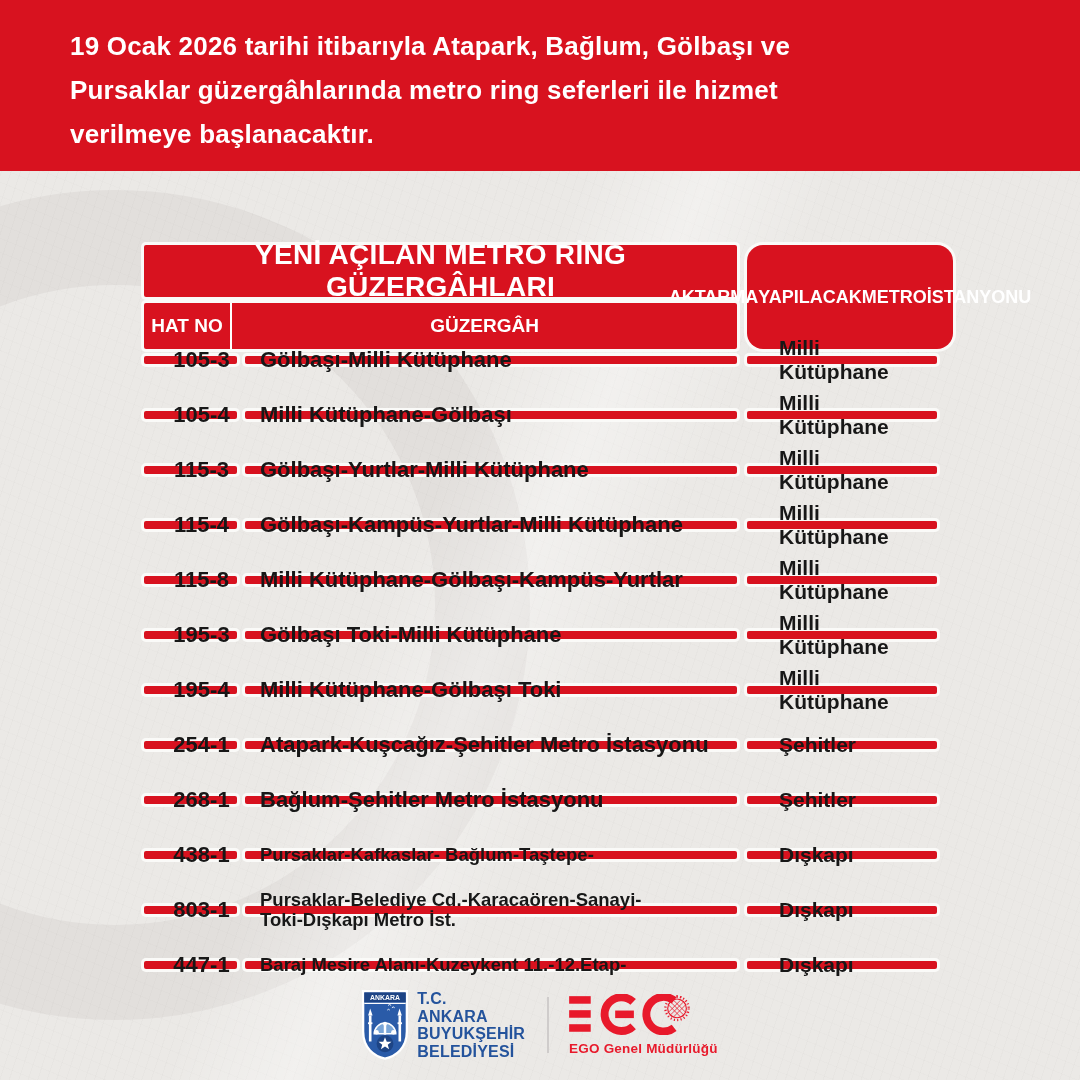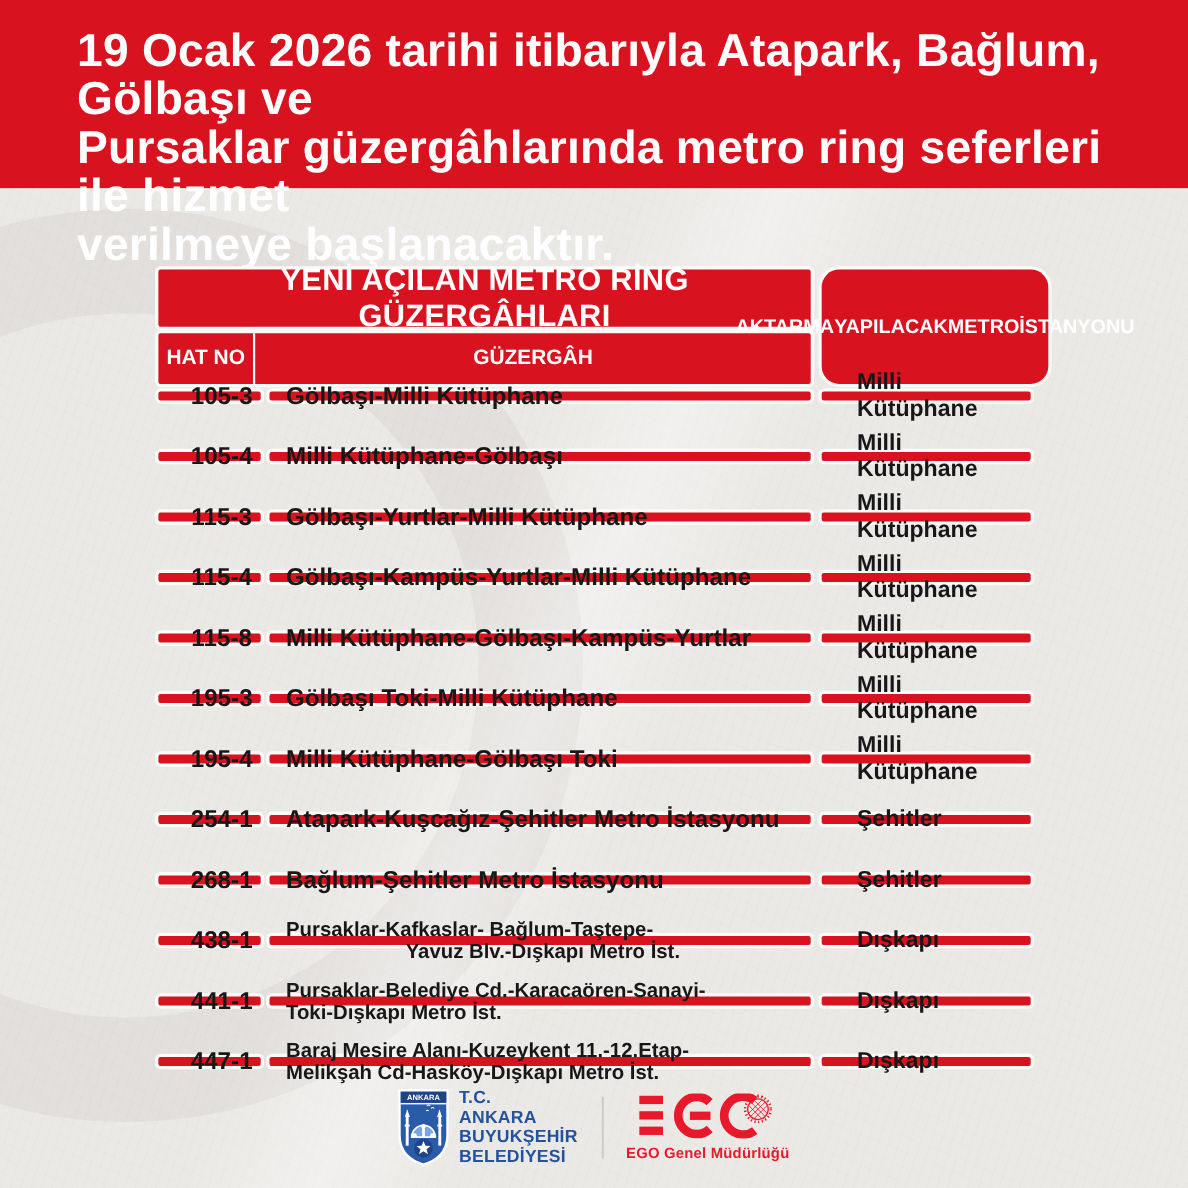--- a/index.html
+++ b/index.html
@@ -13,21 +13,21 @@
   .canvas::before{content:"";position:absolute;left:-300px;top:190px;width:640px;height:640px;
     border-radius:50%;border:95px solid rgba(110,105,98,0.07);pointer-events:none;}
   .canvas::after{content:"";position:absolute;inset:0;pointer-events:none;
     background:
       linear-gradient(115deg,transparent 42%,rgba(255,255,255,0.35) 50%,transparent 58%),
       repeating-linear-gradient(108deg,rgba(90,85,80,0.022) 0 1px,transparent 1px 9px),
       repeating-linear-gradient(22deg,rgba(90,85,80,0.016) 0 1px,transparent 1px 13px);}
   
   .banner{position:absolute;left:0;top:0;width:1080px;height:171px;background:var(--red);
     color:#fff;font-weight:bold;z-index:2;}
-  .banner-inner{padding:24px 48px 0 70px;font-size:42px;line-height:44px;letter-spacing:.2px;}
+  .banner-inner{padding:24px 48px 0 70px;font-size:26px;line-height:44px;letter-spacing:.2px;}
   
   .tbl{position:absolute;left:144px;top:201px;width:793px;z-index:2;font-weight:bold;}
   .cellbase{box-sizing:border-box;border-radius:2px;box-shadow:0 0 0 3px var(--cell-ring);margin-top:44px;}
   .redcell{background:var(--red);color:#fff;display:flex;align-items:center;justify-content:center;text-align:center;}
   .title-cell{position:absolute;left:0;top:0;width:593px;height:52px;font-size:28px;letter-spacing:.3px;}
   .aktarma-cell{position:absolute;left:603px;top:0;width:206px;height:104px;
     flex-direction:row;font-size:18px;line-height:21px;border-radius:16px;}
   .subhead{position:absolute;left:0;top:58px;width:593px;height:46px;background:var(--red);
     display:flex;align-items:center;}
   .subhead .hatno-h{width:86px;display:flex;align-items:center;justify-content:center;
@@ -42,21 +42,21 @@
   .route.two{font-size:18.5px;line-height:20px;padding-right:6px;}
   .rl.ctr{text-align:center;}
   .station{width:190px;flex:none;margin-left:10px;display:flex;align-items:center;
     padding-left:28px;font-size:21px;}
   
   .footer{position:absolute;left:0;top:984px;width:1080px;height:82px;display:flex;
     align-items:center;justify-content:center;z-index:2;}
   .ankara{display:flex;align-items:center;gap:9px;}
   .ankara-text{color:var(--navy);font-weight:bold;font-size:16px;line-height:17.5px;letter-spacing:.2px;}
   .vdiv{width:2px;height:56px;background:var(--divider);margin:0 20px 0 22px;}
-  .ego{display:flex;flex-direction:column;align-items:center;}
+  .ego{display:flex;flex-direction:column;align-items:flex-start;}
   .ego-sub{color:var(--ego-red);font-weight:bold;font-size:13.5px;margin-top:6px;letter-spacing:.2px;}
 </style>
 </head>
 <body>
 
 <div class="canvas">
 
   <div class="banner">
     <div class="banner-inner">
       <div>19 Ocak 2026 tarihi itibarıyla Atapark, Bağlum, Gölbaşı ve</div>
@@ -151,39 +151,37 @@
         <div class="cellbase cell route">
           <div class="rl">Bağlum-Şehitler Metro İstasyonu</div>
         </div>
         <div class="cellbase cell station">Şehitler</div>
       </div>
 
       <div class="row">
         <div class="cellbase cell hat">438-1</div>
         <div class="cellbase cell route two">
           <div class="rl">Pursaklar-Kafkaslar- Bağlum-Taştepe-</div>
-          <div class="rl ctr">Yavuz Blv.-Dışkapı Metro İst.</div>
         </div>
         <div class="cellbase cell station">Dışkapı</div>
       </div>
 
       <div class="row">
-        <div class="cellbase cell hat">441-1</div>
+        <div class="cellbase cell hat">803-1</div>
         <div class="cellbase cell route two">
           <div class="rl">Pursaklar-Belediye Cd.-Karacaören-Sanayi-</div>
           <div class="rl">Toki-Dışkapı Metro İst.</div>
         </div>
         <div class="cellbase cell station">Dışkapı</div>
       </div>
 
       <div class="row">
         <div class="cellbase cell hat">447-1</div>
         <div class="cellbase cell route two">
           <div class="rl">Baraj Mesire Alanı-Kuzeykent 11.-12.Etap-</div>
-          <div class="rl">Melikşah Cd-Hasköy-Dışkapı Metro İst.</div>
         </div>
         <div class="cellbase cell station">Dışkapı</div>
       </div>
 
     </div>
   </div>
 
   <div class="footer">
 
     <div class="ankara">

